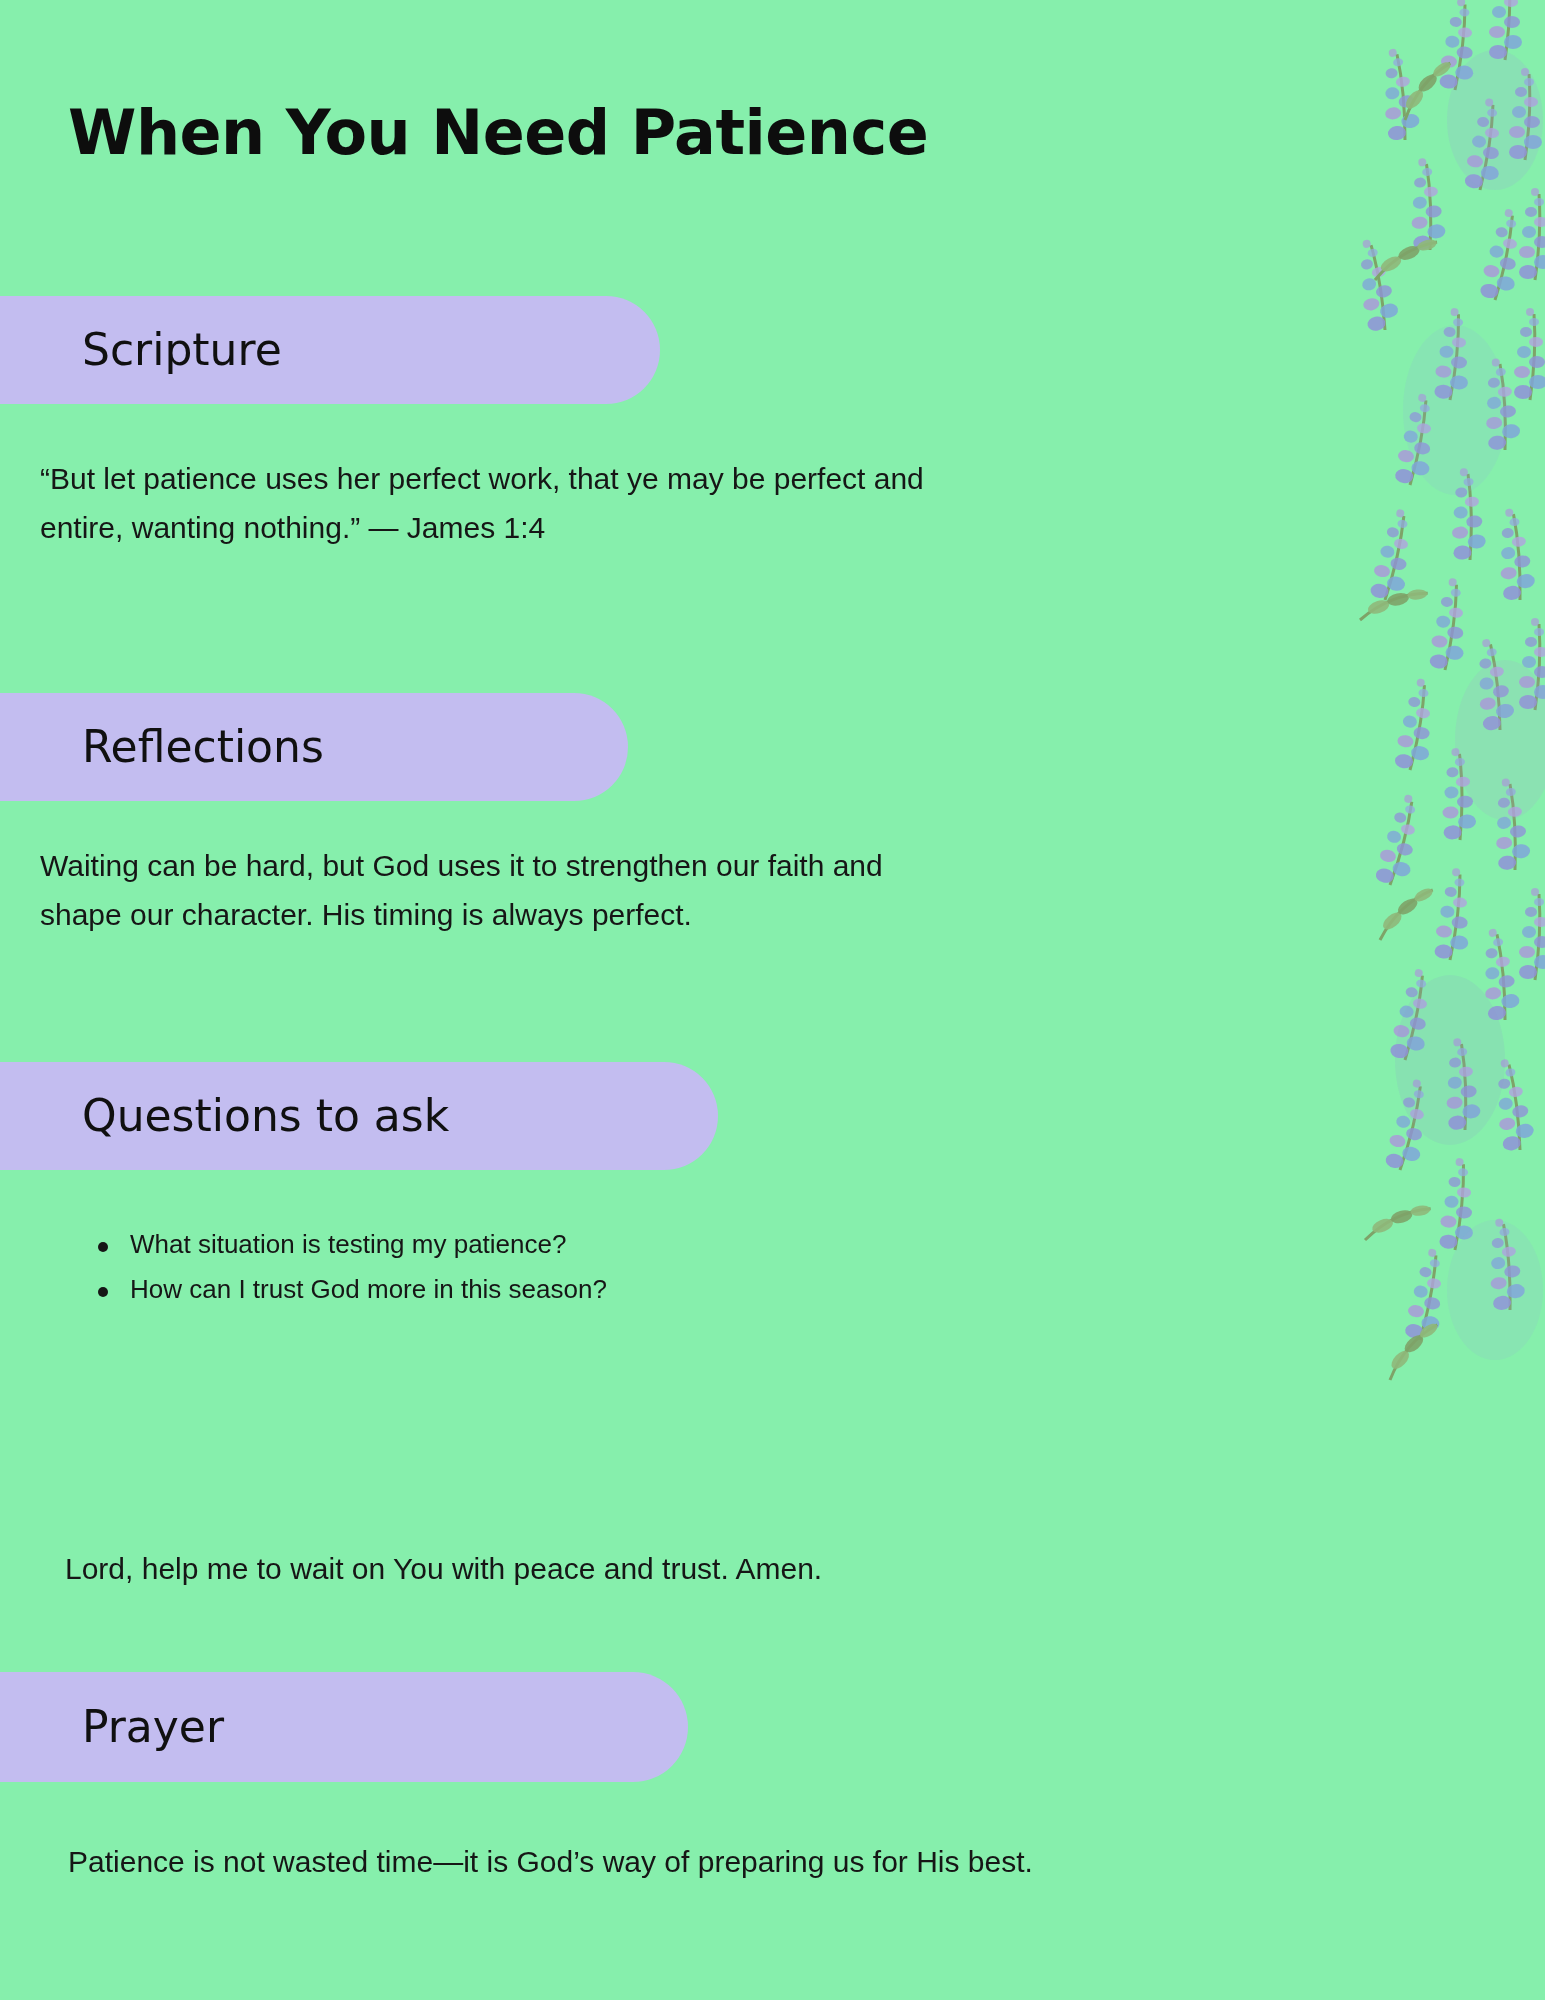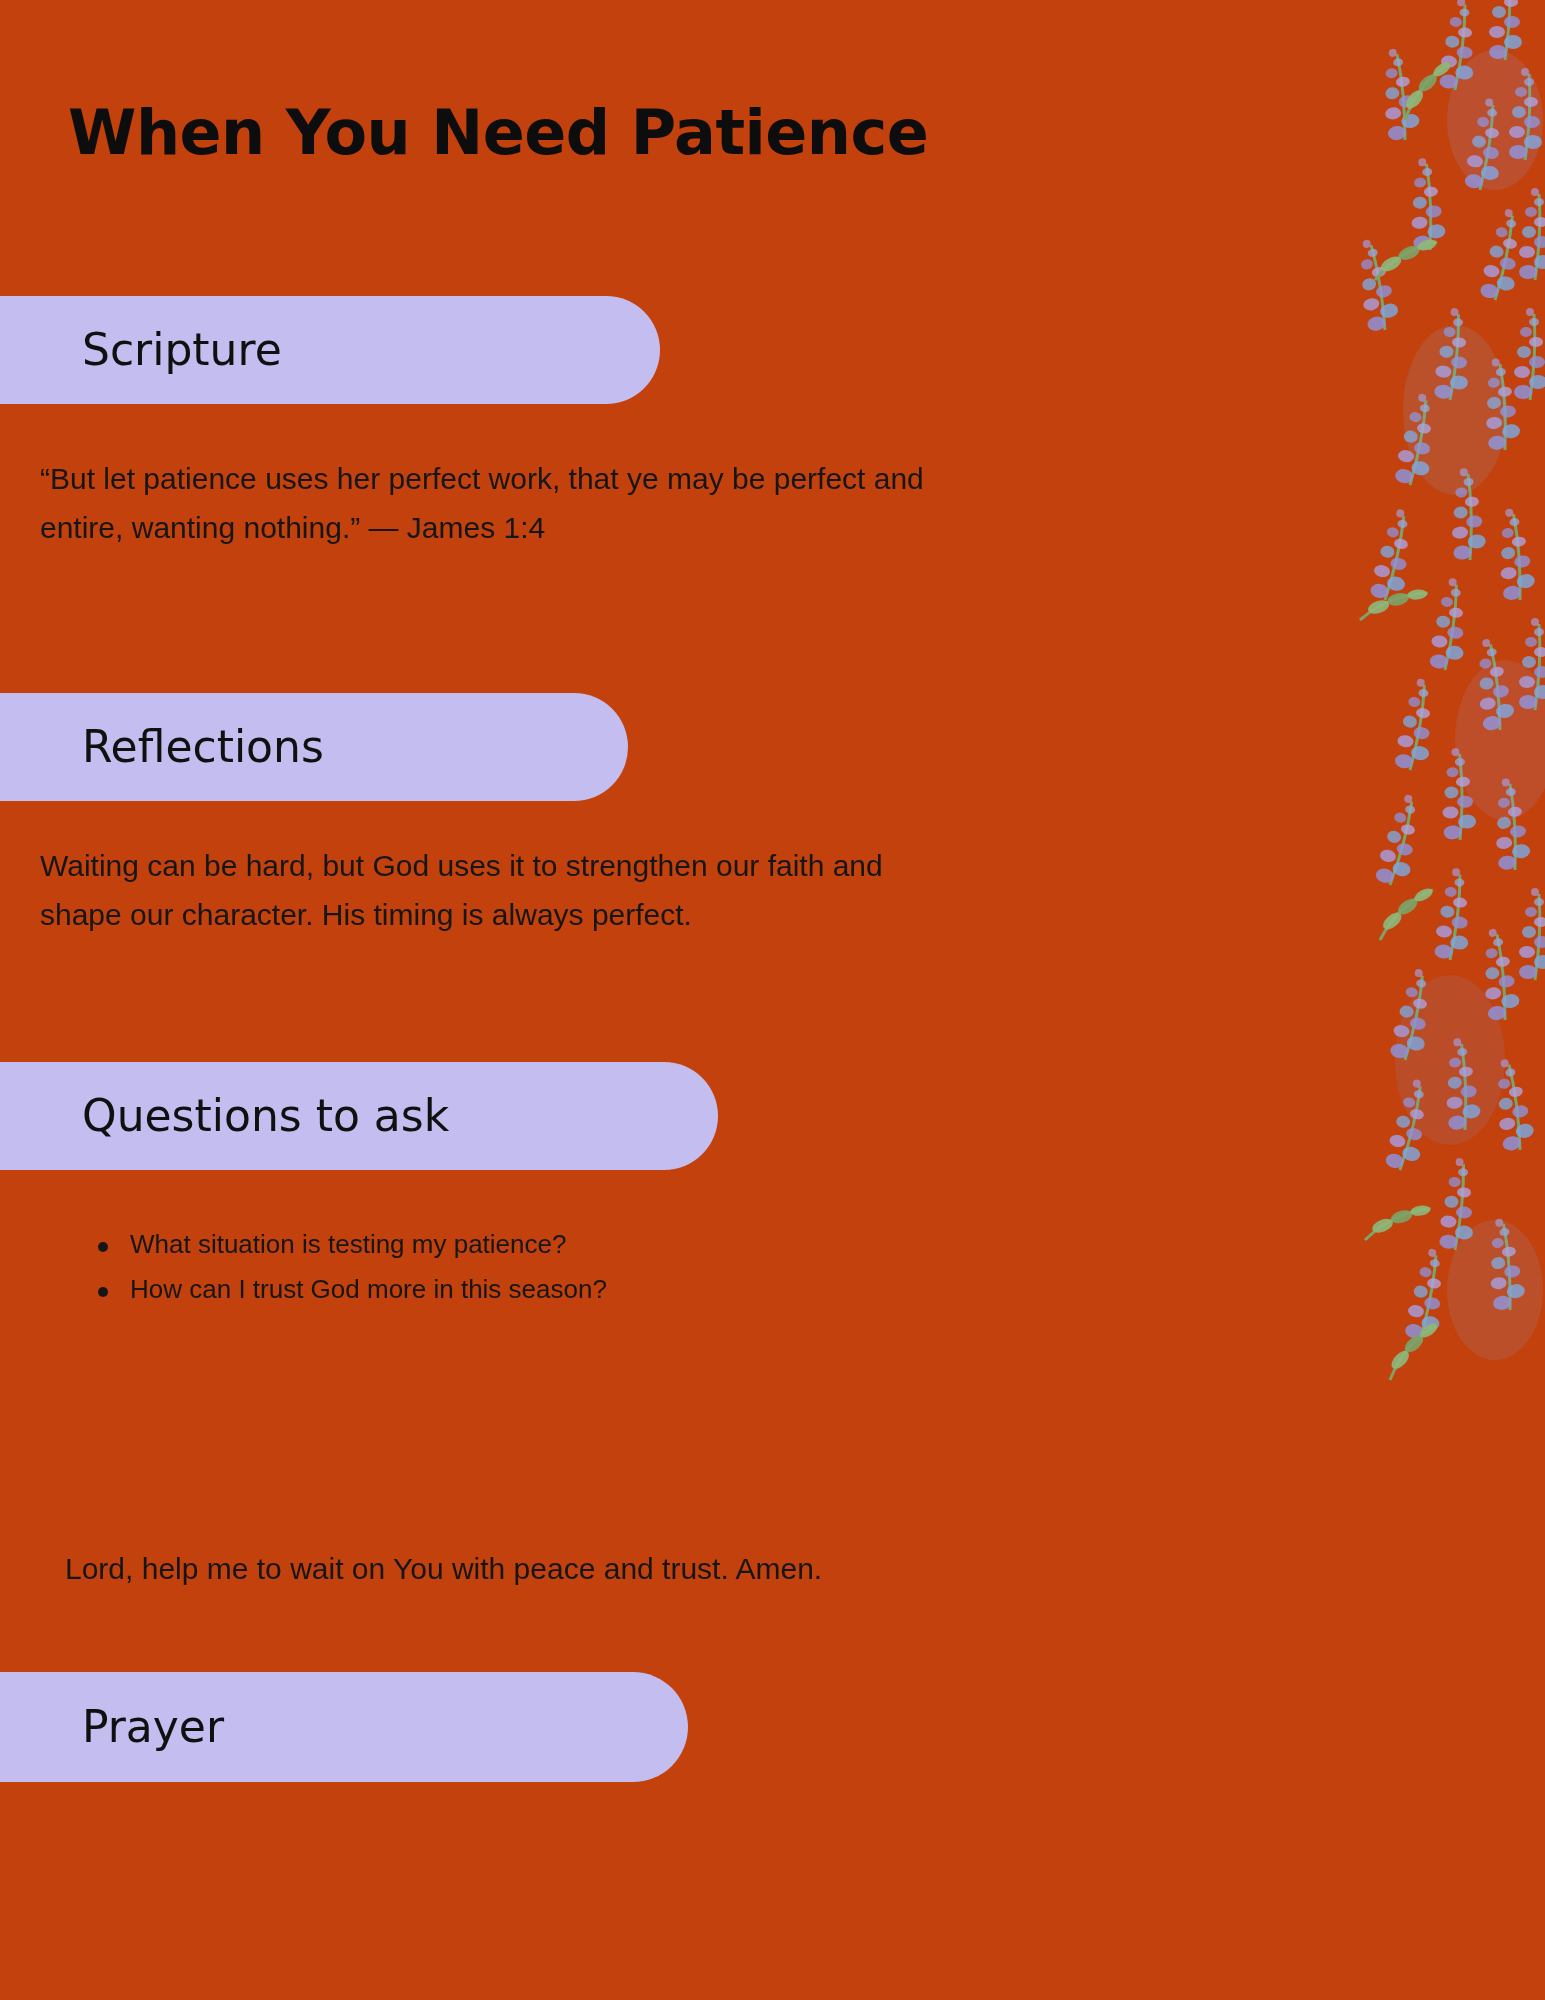--- a/index.html
+++ b/index.html
@@ -12,21 +12,21 @@
     background: #ffffff;
     font-family: "DejaVu Sans", sans-serif;
     overflow: hidden;
     position: relative;
   }
 
   .page {
     position: relative;
     width: 1545px;
     height: 2000px;
-    background: #c2410c;
+    background: #86efac;
     overflow: hidden;
   }
 
   
   .title {
     position: absolute;
     left: 68px;
     top: 100px;
     font-family: "DejaVu Sans", sans-serif;
     font-size: 62px;
@@ -125,20 +125,21 @@
   <ul class="bullets" style="left:88px; top:1222px; width:1000px;">
     <li>What situation is testing my patience?</li>
     <li>How can I trust God more in this season?</li>
   </ul>
 
   <div class="body-text" style="left:65px; top:1545px; width:1320px;">Lord, help me to wait on You with peace and trust. Amen.</div>
 
   <div class="pill" style="top:1672px; width:688px; height:110px;">
     <span class="pill-label">Prayer</span>
   </div>
+  <div class="body-text" style="left:68px; top:1838px; width:1330px;">Patience is not wasted time—it is God’s way of preparing us for His best.</div>
 
   <svg class="floral" viewBox="0 0 340 1460" xmlns="http://www.w3.org/2000/svg">
     <defs>
       <g id="sprig">
         <path d="M0,0 C4,-28 6,-58 4,-86" stroke="#7ea368" stroke-width="3" fill="none"></path>
         <ellipse cx="-7" cy="-8" rx="9" ry="7" fill="#8f92d8" opacity="0.85"></ellipse>
         <ellipse cx="8" cy="-18" rx="9" ry="7" fill="#7fa6d9" opacity="0.85"></ellipse>
         <ellipse cx="-8" cy="-28" rx="8" ry="6" fill="#a99ad8" opacity="0.85"></ellipse>
         <ellipse cx="7" cy="-38" rx="8" ry="6" fill="#8f92d8" opacity="0.8"></ellipse>
         <ellipse cx="-6" cy="-48" rx="7" ry="6" fill="#7fa6d9" opacity="0.8"></ellipse>

